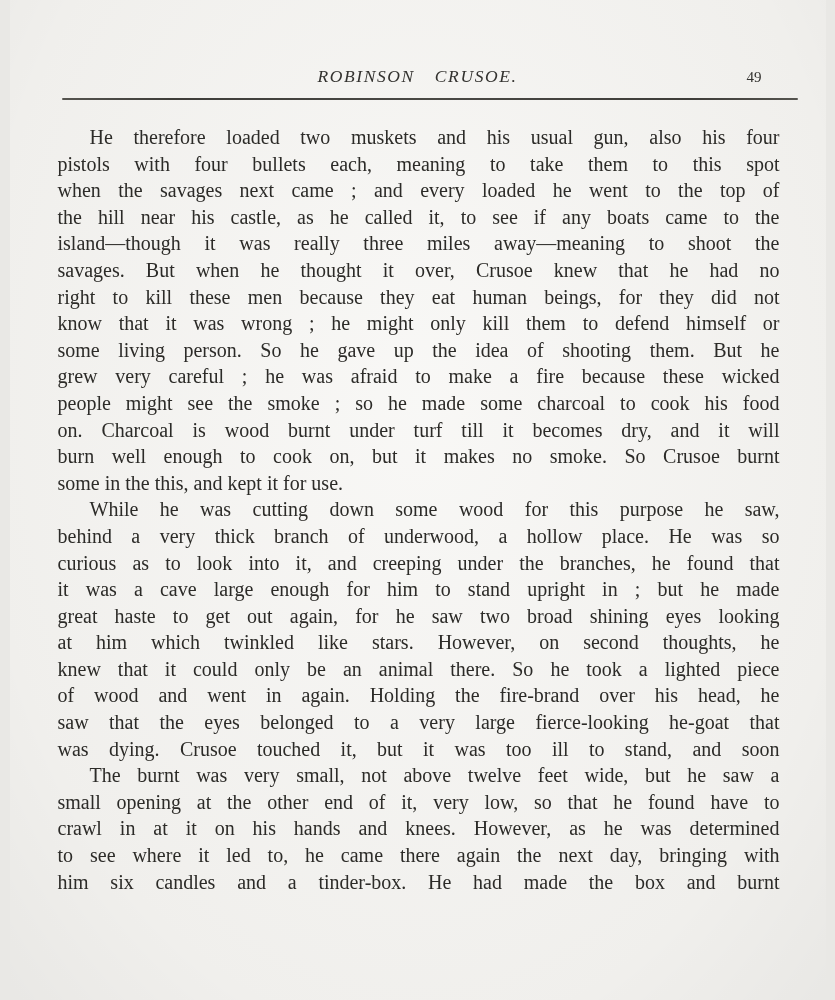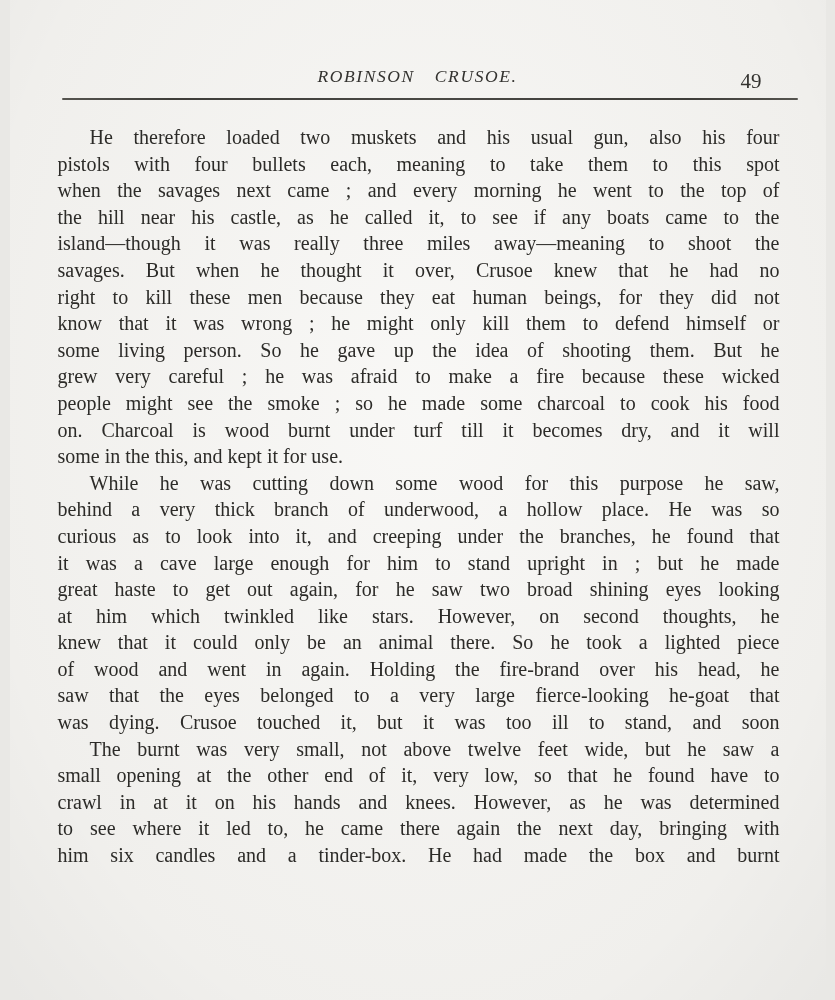--- a/index.html
+++ b/index.html
@@ -27,21 +27,21 @@
     font-style: italic;
     font-size: 17.5px;
     letter-spacing: 1.6px;
     word-spacing: 14px;
     color: #33322f;
   }
   .page-number {
     position: absolute;
     top: 69px;
     right: 64px;
-    font-size: 21px;
+    font-size: 15px;
     color: #33322f;
   }
   .header-rule {
     position: absolute;
     top: 98px;
     left: 52px;
     width: 736px;
     height: 2px;
     background: linear-gradient(to right, #55544f, #3e3d39 15%, #4a4945 50%, #3e3d39 85%, #55544f);
     border-radius: 1px;
@@ -78,30 +78,31 @@
 <body>
 
 <div class="page">
   <div class="running-title">ROBINSON CRUSOE.</div>
   <div class="page-number">49</div>
   <div class="header-rule"></div>
   <div class="text-block">
       <div class="paragraph">
         <div class="line indent">He therefore loaded two muskets and his usual gun, also his four</div>
         <div class="line">pistols with four bullets each, meaning to take them to this spot</div>
-        <div class="line">when the savages next came ; and every morning he went to the top of</div>
+        <div class="line">when the savages next came ; and every loaded he went to the top of</div>
         <div class="line">the hill near his castle, as he called it, to see if any boats came to the</div>
         <div class="line">island—though it was really three miles away—meaning to shoot the</div>
         <div class="line">savages. But when he thought it over, Crusoe knew that he had no</div>
         <div class="line">right to kill these men because they eat human beings, for they did not</div>
         <div class="line">know that it was wrong ; he might only kill them to defend himself or</div>
         <div class="line">some living person. So he gave up the idea of shooting them. But he</div>
         <div class="line">grew very careful ; he was afraid to make a fire because these wicked</div>
         <div class="line">people might see the smoke ; so he made some charcoal to cook his food</div>
         <div class="line">on. Charcoal is wood burnt under turf till it becomes dry, and it will</div>
+        <div class="line">burn well enough to cook on, but it makes no smoke. So Crusoe burnt</div>
         <div class="line lastline">some in the this, and kept it for use.</div>
       </div>
       <div class="paragraph">
         <div class="line indent">While he was cutting down some wood for this purpose he saw,</div>
         <div class="line">behind a very thick branch of underwood, a hollow place. He was so</div>
         <div class="line">curious as to look into it, and creeping under the branches, he found that</div>
         <div class="line">it was a cave large enough for him to stand upright in ; but he made</div>
         <div class="line">great haste to get out again, for he saw two broad shining eyes looking</div>
         <div class="line">at him which twinkled like stars. However, on second thoughts, he</div>
         <div class="line">knew that it could only be an animal there. So he took a lighted piece</div>

